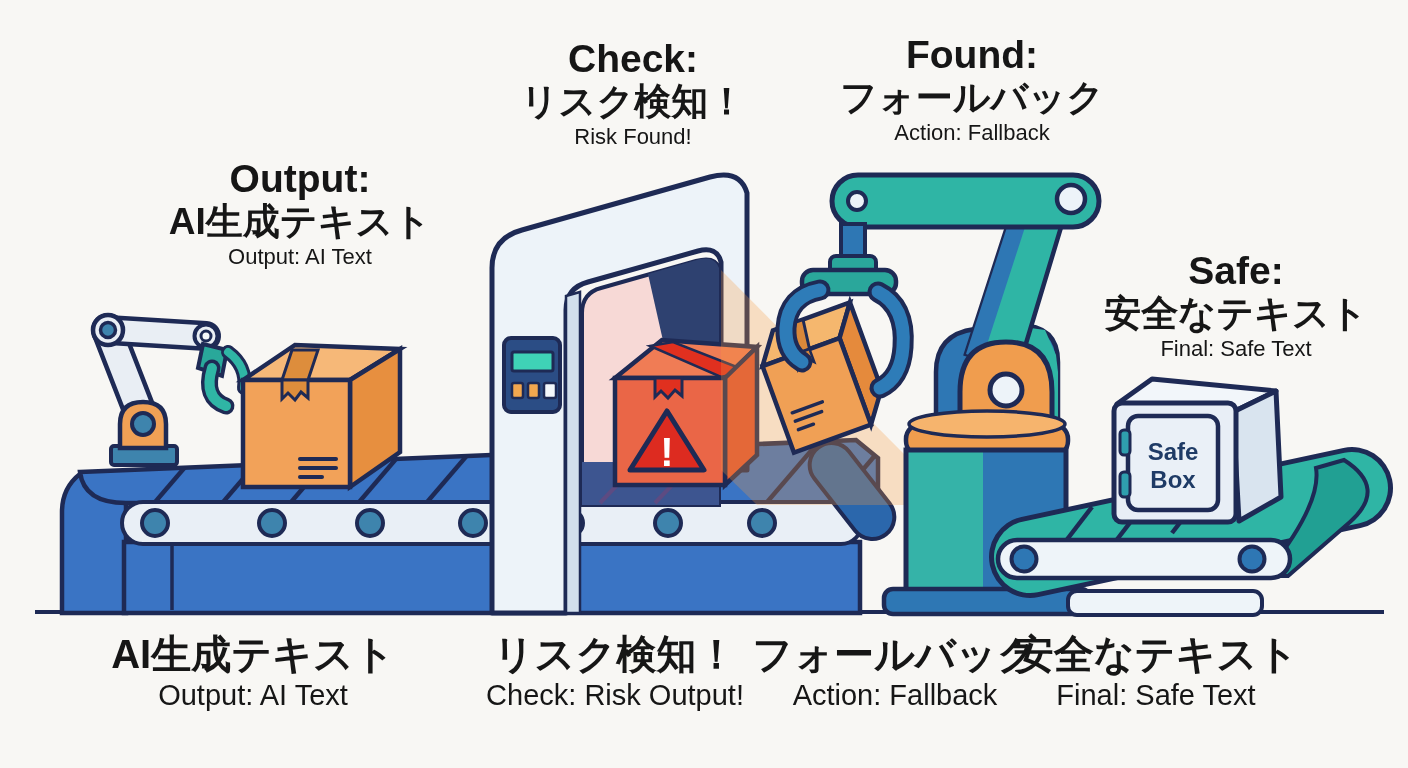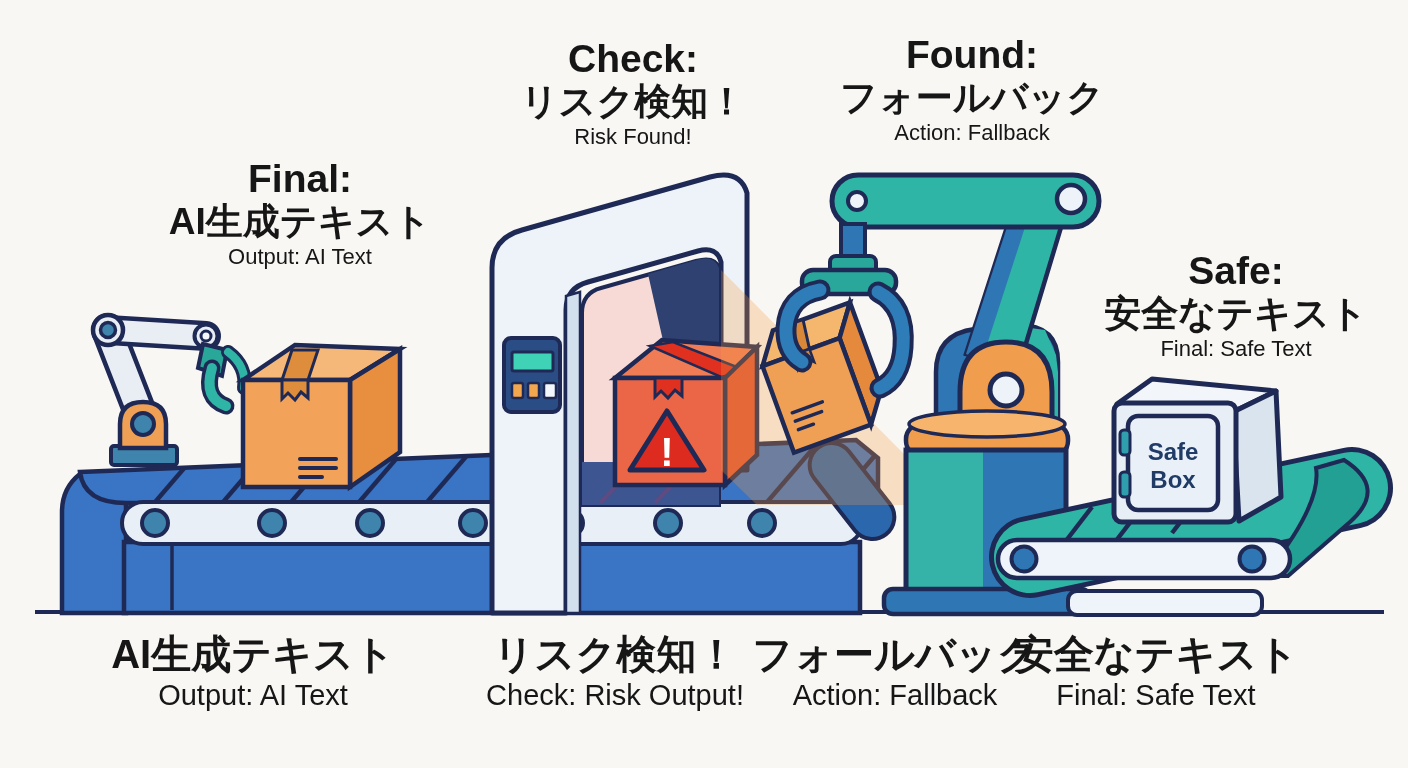--- a/index.html
+++ b/index.html
@@ -185,21 +185,21 @@
     <rect x="830" y="256" width="46" height="18" rx="6" fill="#2aa79b" stroke="#1e2a55" stroke-width="4"></rect>
     <rect x="802" y="270" width="94" height="24" rx="11" fill="#2aa79b" stroke="#1e2a55" stroke-width="4.5"></rect>
     <path d="M 820,290 Q 788,296 786,328 Q 785,352 802,362" stroke="#1e2a55" stroke-width="21" fill="none"></path>
     <path d="M 820,290 Q 788,296 786,328 Q 785,352 802,362" stroke="#2e7cb8" stroke-width="13" fill="none"></path>
     <path d="M 878,292 Q 906,306 903,347 Q 901,378 880,388" stroke="#1e2a55" stroke-width="21" fill="none"></path>
     <path d="M 878,292 Q 906,306 903,347 Q 901,378 880,388" stroke="#2e7cb8" stroke-width="13" fill="none"></path>
   </g>
 </svg>
 
 <div class="stage-label" style="left:300px;top:158px;">
-  <div class="t1">Final:</div>
+  <div class="t1">Output:</div>
   <div class="t2">AI生成テキスト</div>
   <div class="t3">Output: AI Text</div>
 </div>
 <div class="stage-label" style="left:633px;top:38px;">
   <div class="t1">Check:</div>
   <div class="t2">リスク検知！</div>
   <div class="t3">Risk Found!</div>
 </div>
 <div class="stage-label" style="left:972px;top:34px;">
   <div class="t1">Found:</div>

